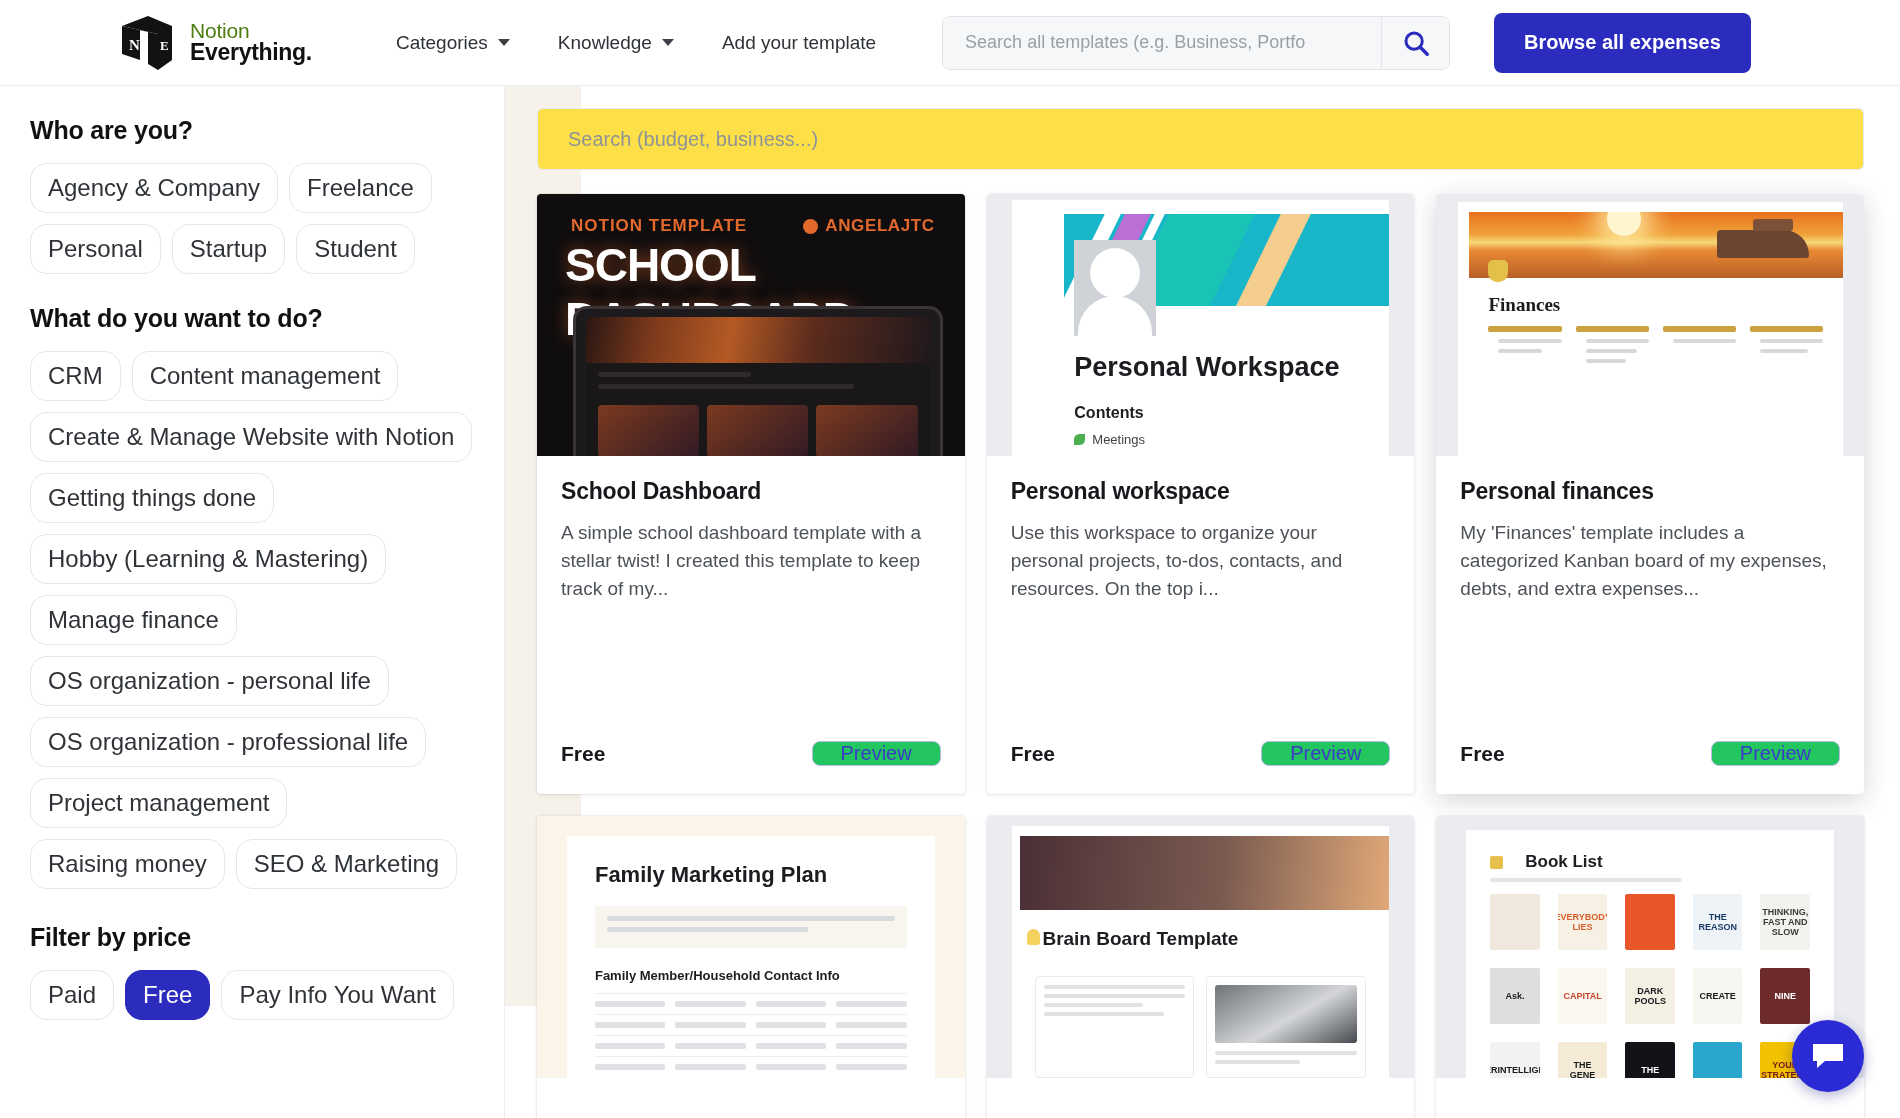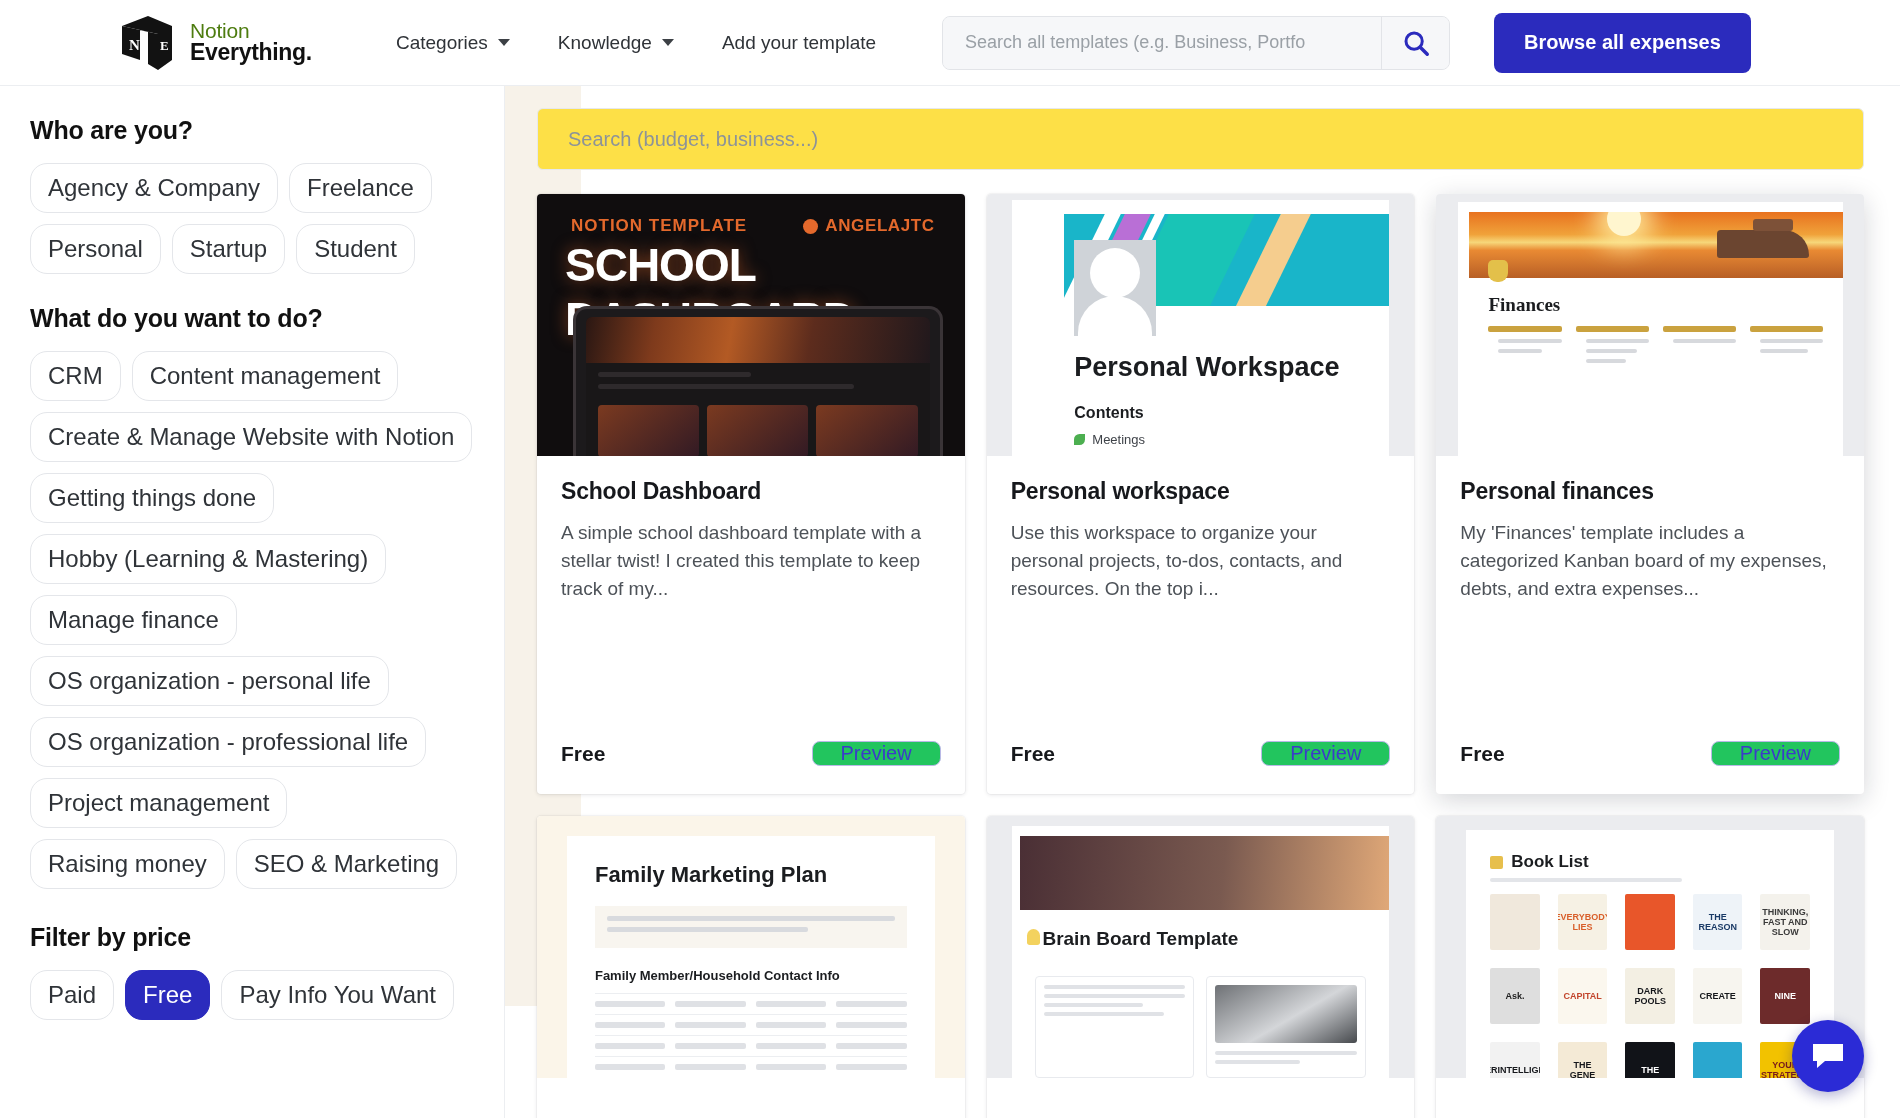--- a/index.html
+++ b/index.html
@@ -198,21 +198,21 @@
   .th-brain .hero { position:absolute; left:2%; right:0; top:10px; height:74px; background:linear-gradient(95deg,#4a2f35,#7a5a50 55%,#e0a878);}
   .th-brain .t { position:absolute; left:8%; top:102px; font-size:19px; font-weight:700; color:#1b1d20;}
   .th-brain .bulb { position:absolute; left:4%; top:103px; width:13px; height:16px; background:#f3d25e; border-radius:7px 7px 3px 3px;}
   .th-brain .cards { position:absolute; left:6%; right:6%; top:150px; display:flex; gap:12px;}
   .th-brain .c { flex:1; border:1px solid #e8eaee; border-radius:4px; padding:8px; }
   .th-brain .ln { height:4px; background:#e0e2e6; border-radius:2px; margin-bottom:5px;}
   .th-brain .face { height:58px; background:linear-gradient(150deg,#6e7175,#d4d6d9 55%,#46494d); border-radius:3px; margin-bottom:8px;}
 
   .th-book { width:100%; height:100%; background:#ebecef; display:flex; align-items:flex-start; justify-content:center; padding-top:14px;}
   .th-book .page { width:86%; height:100%; background:#fff; padding:22px 24px; }
-  .th-book .t { font-size:17px; font-weight:700; color:#1b1d20; margin-bottom:6px; display:flex; align-items:center; gap:8px;}
+  .th-book .t { font-size:17px; font-weight:700; color:#1b1d20; margin-bottom:6px; display:flex; align-items:center; gap:22px;}
   .th-book .ic { width:13px; height:13px; background:#e7bf4c; border-radius:2px; display:inline-block;}
   .th-book .sub { height:4px; width:60%; background:#e3e5e9; border-radius:2px; margin-bottom:12px;}
   .th-book .gr { display:grid; grid-template-columns:repeat(5,1fr); gap:18px;}
   .th-book .bk { height:56px; border-radius:2px; display:flex; align-items:center; justify-content:center; font-size:9px; font-weight:800; color:#fff; text-align:center; padding:2px; overflow:hidden;}
 
   .chat-fab {
     position: absolute; right: 36px; bottom: 26px;
     width: 72px; height: 72px; border-radius: 50%;
     background: #2b2bd6; display: flex; align-items: center; justify-content: center;
     box-shadow: 0 4px 14px rgba(20,20,120,0.32); cursor: pointer; z-index: 40;

